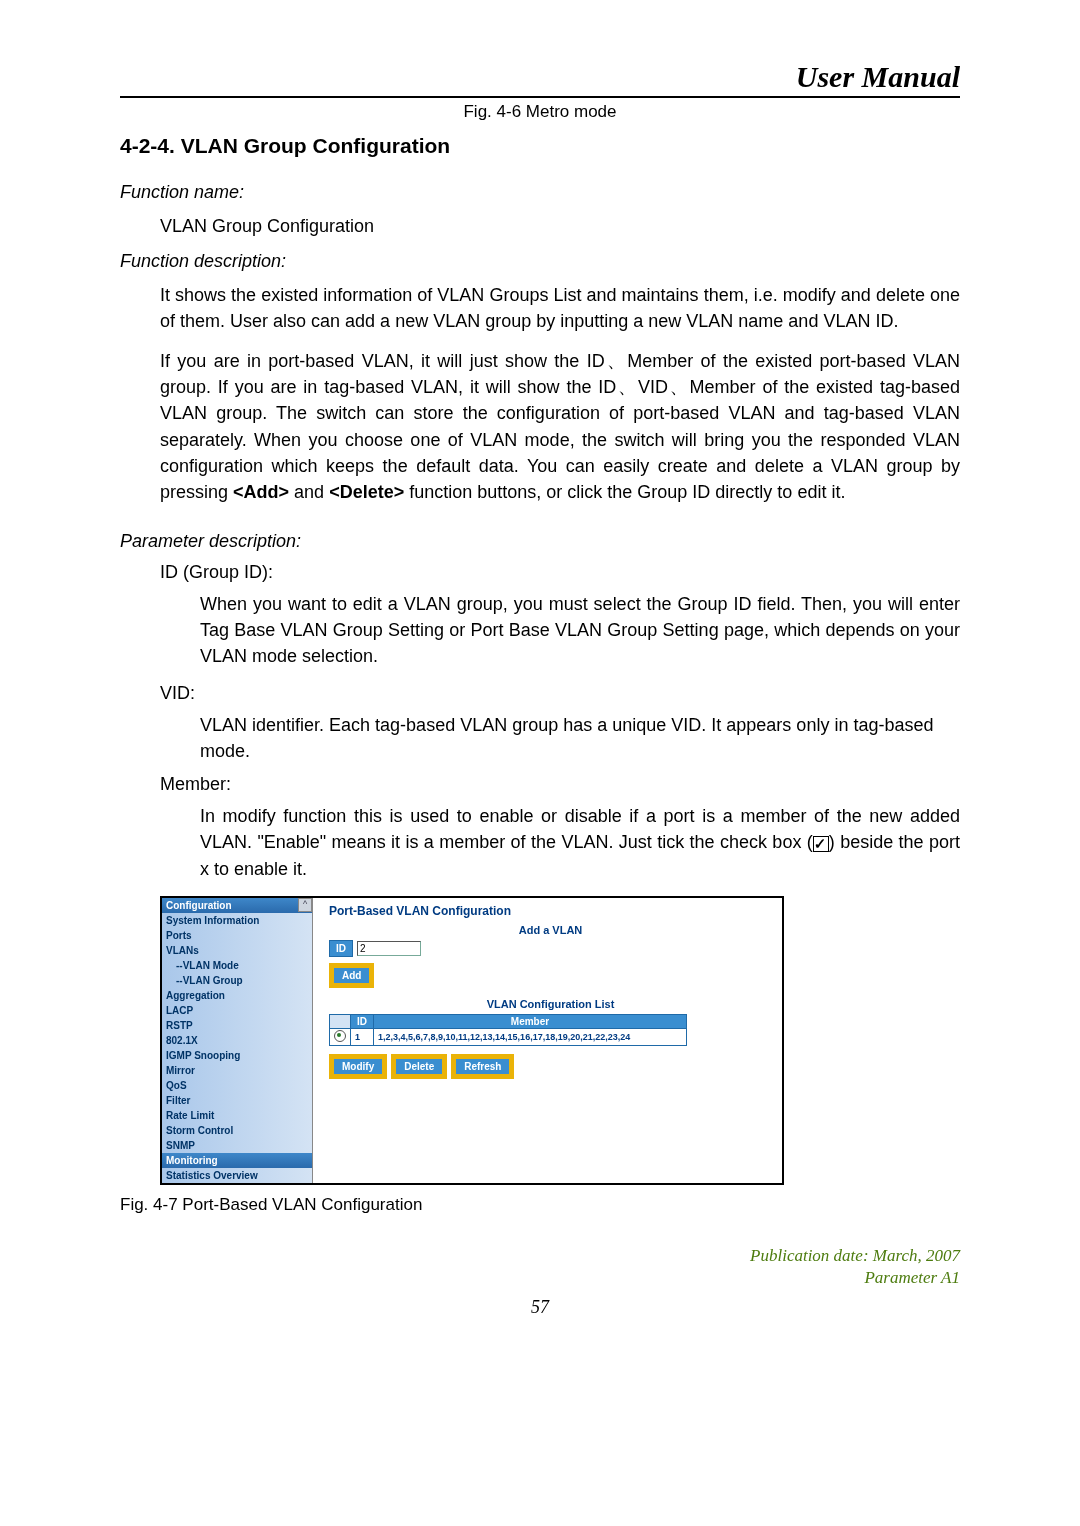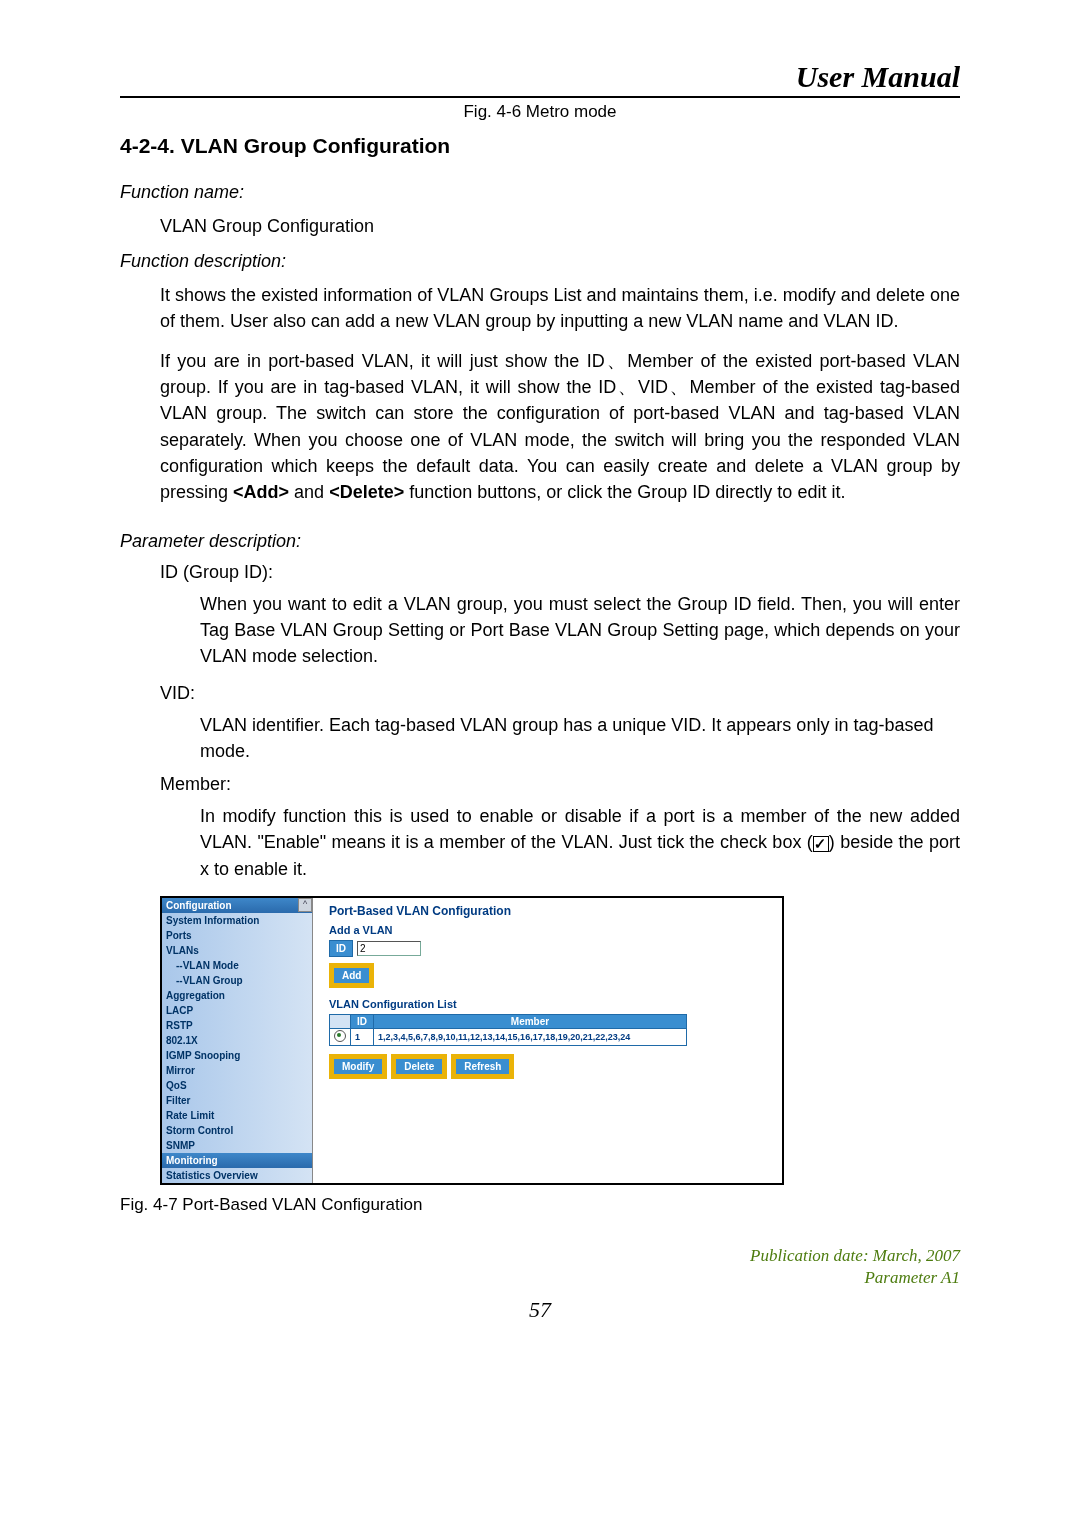--- a/index.html
+++ b/index.html
@@ -92,20 +92,21 @@
     font-weight: bold;
     color: #003b82;
     font-size: 12px;
     margin-bottom: 6px;
   }
   .scr-sub {
     font-weight: bold;
     color: #003b82;
     font-size: 11px;
     margin: 4px 0;
+    text-align: center;
   }
   .id-row { display: flex; align-items: center; gap: 4px; margin: 4px 0; }
   .id-badge {
     background: #3a8ed0;
     color: #fff;
     font-weight: bold;
     font-size: 10px;
     padding: 2px 6px;
     border: 1px solid #1f6aa8;
   }
@@ -168,21 +169,21 @@
     font-family: "Times New Roman", Times, serif;
     font-size: 17px;
     color: #4d7c0f;
     margin-top: 20px;
     line-height: 1.3;
   }
   .pagenum {
     text-align: center;
     font-style: italic;
     font-family: "Times New Roman", Times, serif;
-    font-size: 22px;
+    font-size: 18px;
     margin-top: 8px;
   }
   .checkbox-glyph {
     display: inline-block;
     width: 14px; height: 14px;
     border: 1.5px solid #000;
     position: relative;
     vertical-align: middle;
   }
   .checkbox-glyph::after {

